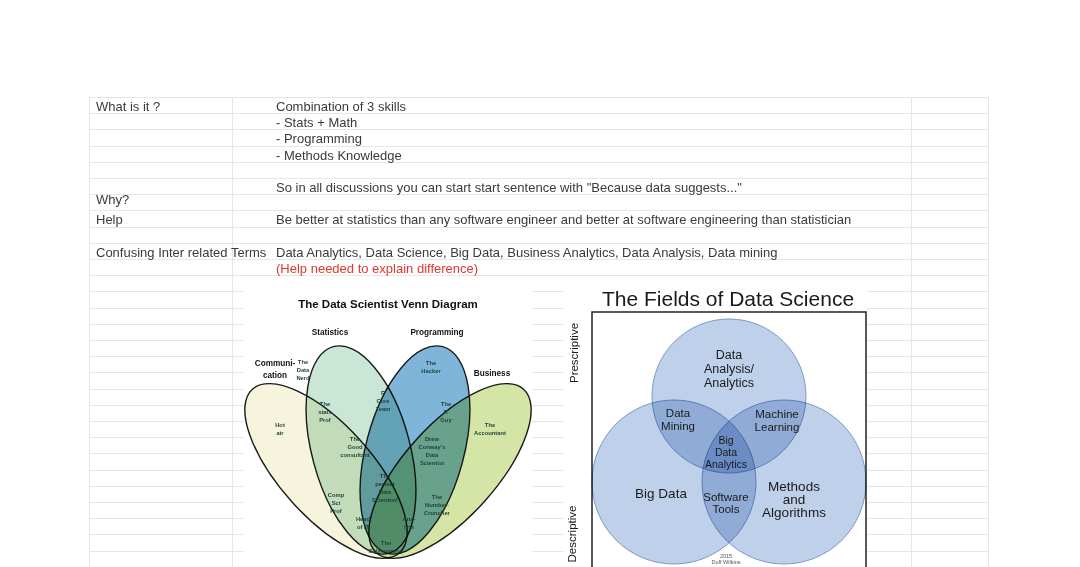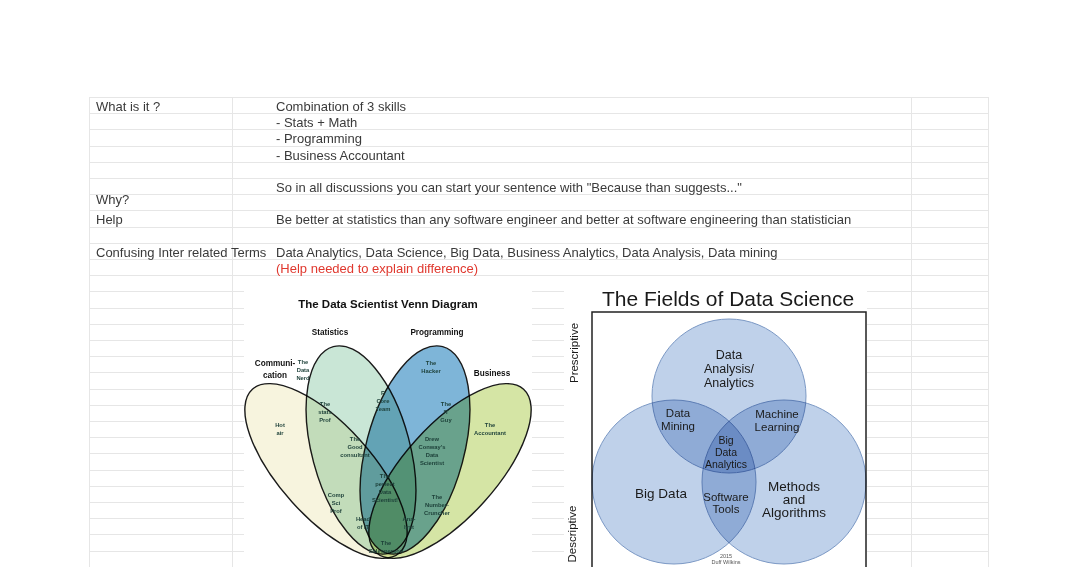--- a/index.html
+++ b/index.html
@@ -45,23 +45,23 @@
 <div class="grid"></div>
 <div class="vline" style="left:89px"></div>
 <div class="vline" style="left:232px"></div>
 <div class="vline" style="left:911px"></div>
 <div class="vline" style="left:988px"></div>
 
 <div class="cell label" style="top:100px">What is it ?</div>
 <div class="cell content" style="top:100px">Combination of 3 skills</div>
 <div class="cell content" style="top:116px">- Stats + Math</div>
 <div class="cell content" style="top:132px">- Programming</div>
-<div class="cell content" style="top:149px">- Business Accountant</div>
+<div class="cell content" style="top:149px">- Methods Knowledge</div>
 <div class="cell label" style="top:193px">Why?</div>
-<div class="cell content" style="top:181px">So in all discussions you can start your sentence with "Because than suggests..."</div>
+<div class="cell content" style="top:181px">So in all discussions you can start start sentence with "Because data suggests..."</div>
 <div class="cell label" style="top:213px">Help</div>
 <div class="cell content" style="top:213px">Be better at statistics than any software engineer and better at software engineering than statistician</div>
 <div class="cell label" style="top:246px">Confusing Inter related Terms</div>
 <div class="cell content" style="top:246px">Data Analytics, Data Science, Big Data, Business Analytics, Data Analysis, Data mining</div>
 <div class="cell content" style="top: 262px; color: rgb(224, 56, 46); fill: rgb(224, 56, 46);">(Help needed to explain difference)</div>
 
 <div class="diagram" style="left:244px;top:286px;width:288px;height:281px">
 <svg width="288" height="281" viewBox="0 0 288 281">
   <text class="venn-title" x="144" y="22">The Data Scientist Venn Diagram</text>
 

